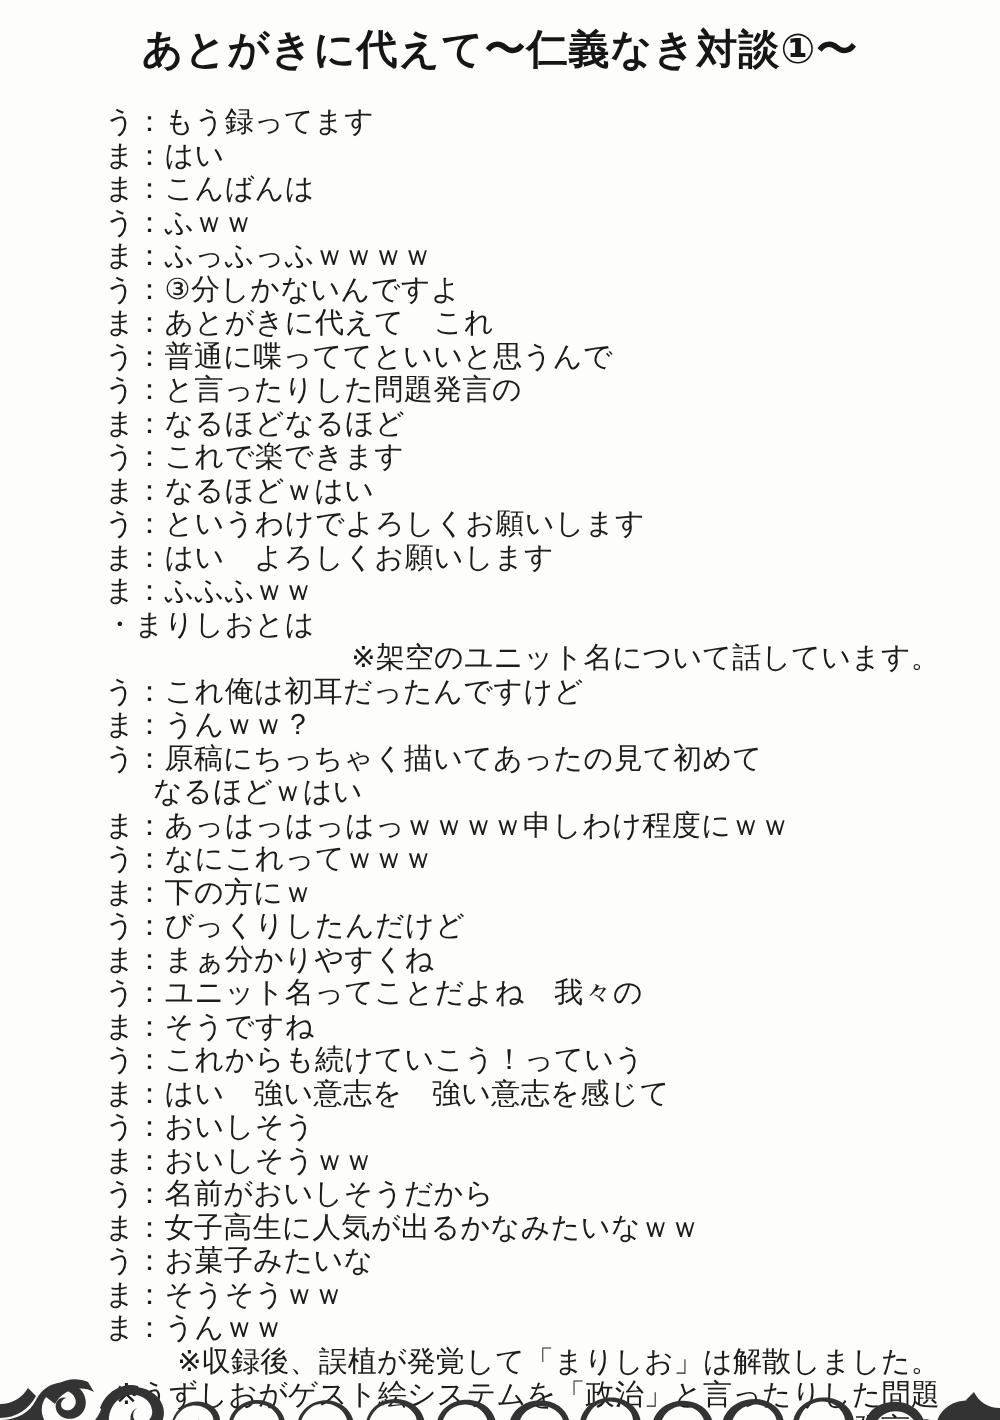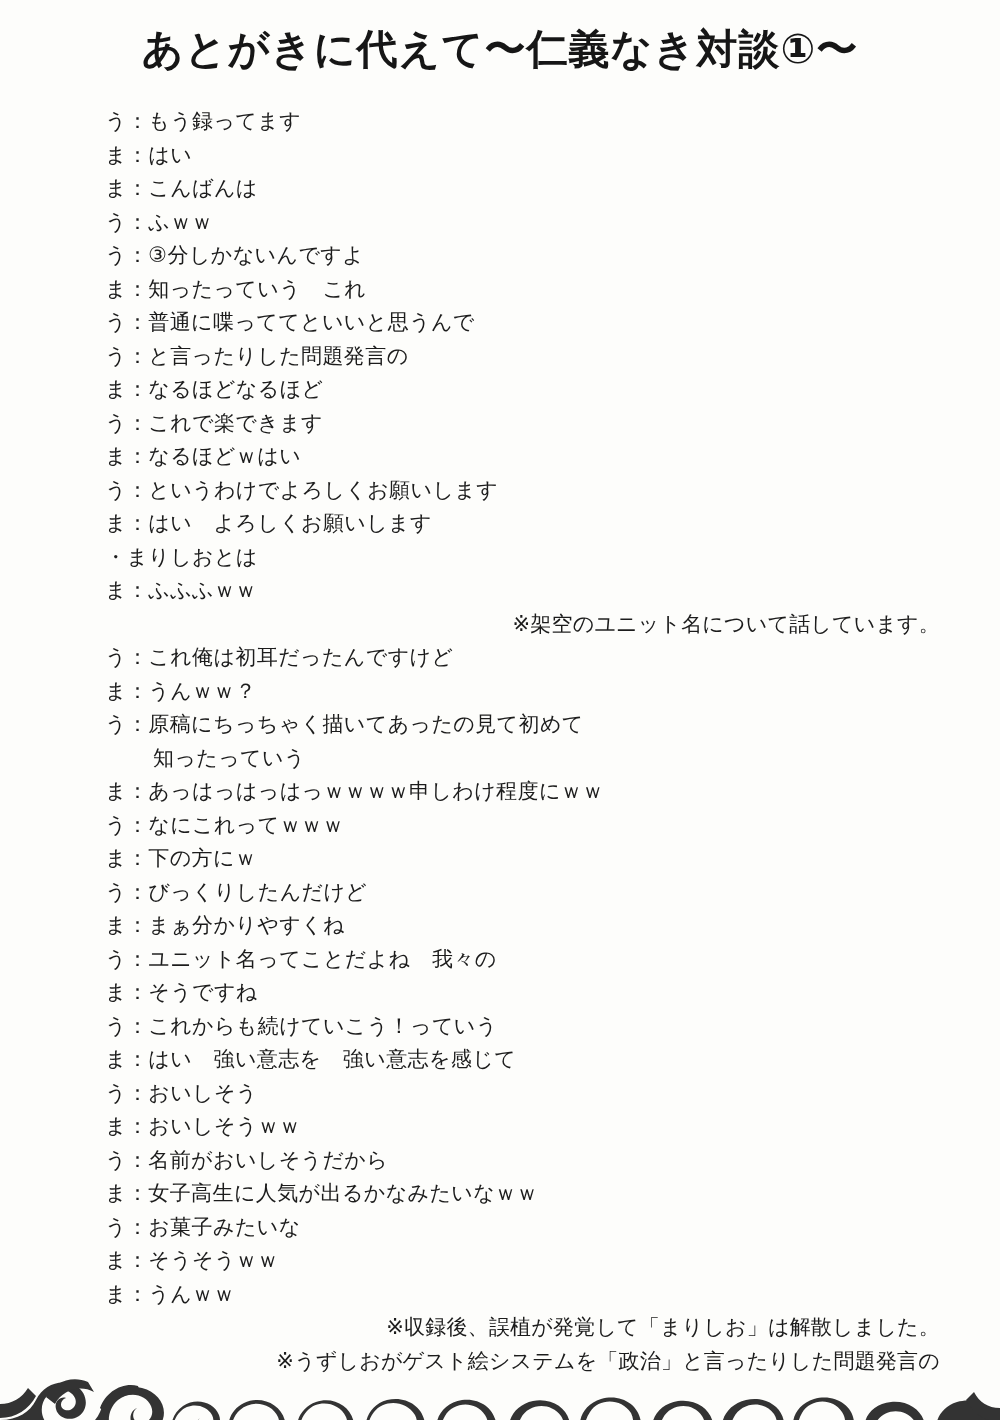--- a/index.html
+++ b/index.html
@@ -30,21 +30,21 @@
     padding: 0 60px;
     color: #161616;
     font-family: "DejaVu Sans", "Liberation Sans", sans-serif;
   }
   .transcript {
     margin: 28px 0 0 0;
     padding: 0 60px 0 105px;
     box-sizing: border-box;
   }
   .line {
-    font-size: 21px;
+    font-size: 29px;
     line-height: 33.5px;
     white-space: pre-wrap;
     letter-spacing: 0.4px;
     color: #1c1c1c;
   }
   .line.indent {
     padding-left: 48px;
   }
   .line.note {
     letter-spacing: 0.2px;
@@ -64,36 +64,37 @@
 
 <div class="page">
 
   <h1 class="title">あとがきに代えて〜仁義なき対談①〜</h1>
 
   <div class="transcript">
       <div class="line">う：もう録ってます</div>
       <div class="line">ま：はい</div>
       <div class="line">ま：こんばんは</div>
       <div class="line">う：ふｗｗ</div>
+      <div class="line">ま：ふっふっふｗｗｗｗ</div>
       <div class="line">う：③分しかないんですよ</div>
-      <div class="line">ま：知ったっていう　これ</div>
+      <div class="line">ま：あとがきに代えて　これ</div>
       <div class="line">う：普通に喋っててといいと思うんで</div>
       <div class="line">う：と言ったりした問題発言の</div>
       <div class="line">ま：なるほどなるほど</div>
       <div class="line">う：これで楽できます</div>
       <div class="line">ま：なるほどｗはい</div>
       <div class="line">う：というわけでよろしくお願いします</div>
       <div class="line">ま：はい　よろしくお願いします</div>
+      <div class="line">ま：ふふふｗｗ</div>
       <div class="line">・まりしおとは</div>
-      <div class="line">ま：ふふふｗｗ</div>
       <div class="line note">※架空のユニット名について話しています。</div>
       <div class="line">う：これ俺は初耳だったんですけど</div>
       <div class="line">ま：うんｗｗ？</div>
       <div class="line">う：原稿にちっちゃく描いてあったの見て初めて</div>
-      <div class="line indent">知ったっていう</div>
+      <div class="line indent">なるほどｗはい</div>
       <div class="line">ま：あっはっはっはっｗｗｗｗ申しわけ程度にｗｗ</div>
       <div class="line">う：なにこれってｗｗｗ</div>
       <div class="line">ま：下の方にｗ</div>
       <div class="line">う：びっくりしたんだけど</div>
       <div class="line">ま：まぁ分かりやすくね</div>
       <div class="line">う：ユニット名ってことだよね　我々の</div>
       <div class="line">ま：そうですね</div>
       <div class="line">う：これからも続けていこう！っていう</div>
       <div class="line">ま：はい　強い意志を　強い意志を感じて</div>
       <div class="line">う：おいしそう</div>

